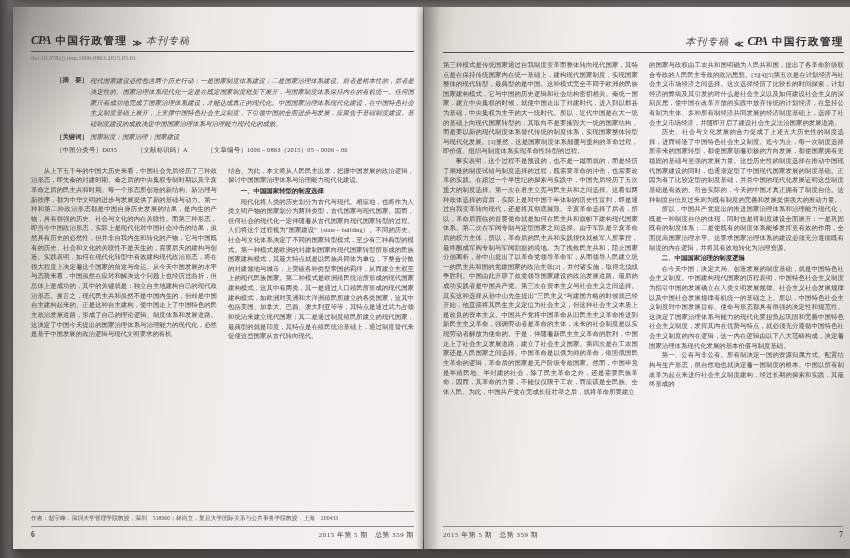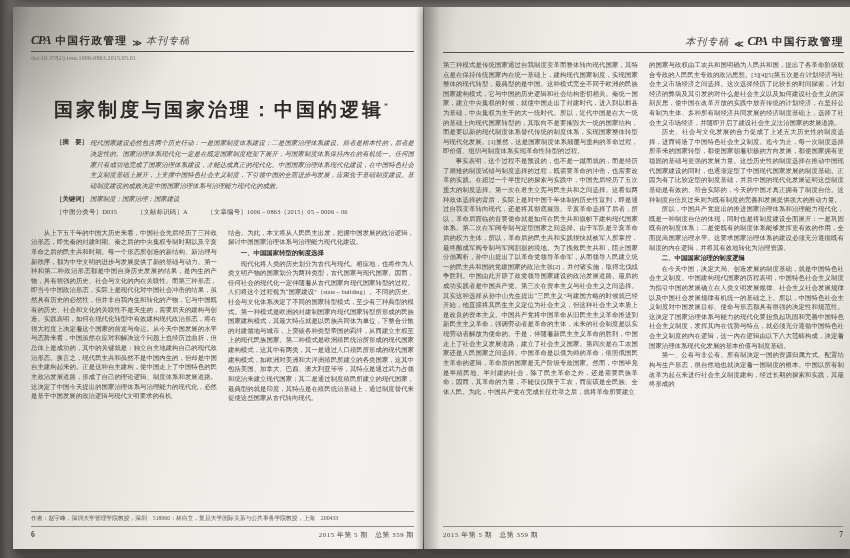--- a/index.html
+++ b/index.html
@@ -81,21 +81,20 @@
     <div class="inner">
       <div class="jheader">
         <span class="logo-mark">CPA</span>
         <span class="logo-name">中国行政管理</span>
         <span class="arrows">≫</span>
         <span class="tag">本刊专稿</span>
       </div>
       <hr class="hrule">
       <div class="doi">doi:10.3782/j.issn.1006-0863.2015.05.01</div>
 
-      <h1 class="title"><span>国家制度与国家治理：中国的逻辑</span><sup>*</sup></h1>
 
       <div class="hang abs">
         <span class="lbl">［摘　要］</span>
         <span class="txt">现代国家建设必然包含两个历史行动：一是国家制度体系建设；二是国家治理体系建设。前者是根本性的，后者是决定性的。国家治理体系现代化一定是在既定国家制度框架下展开，与国家制度体系保持内在的有机统一。任何国家只有成功地完成了国家治理体系建设，才能达成真正的现代化。中国国家治理体系现代化建设，在中国特色社会主义制度基础上展开，上支撑中国特色社会主义制度，下引领中国的全面进步与发展，应聚焦于基础制度建设。基础制度建设的成败决定中国国家治理体系与治理能力现代化的成败。</span>
       </div>
       <div class="hang kw">
         <span class="lbl">［关键词］</span>
         <span class="txt">国家制度；国家治理；国家建设</span>
       </div>
       <div class="meta">［中图分类号］D035　　　［文献标识码］A　　　［文章编号］1006－0863（2015）05－0006－06</div>

